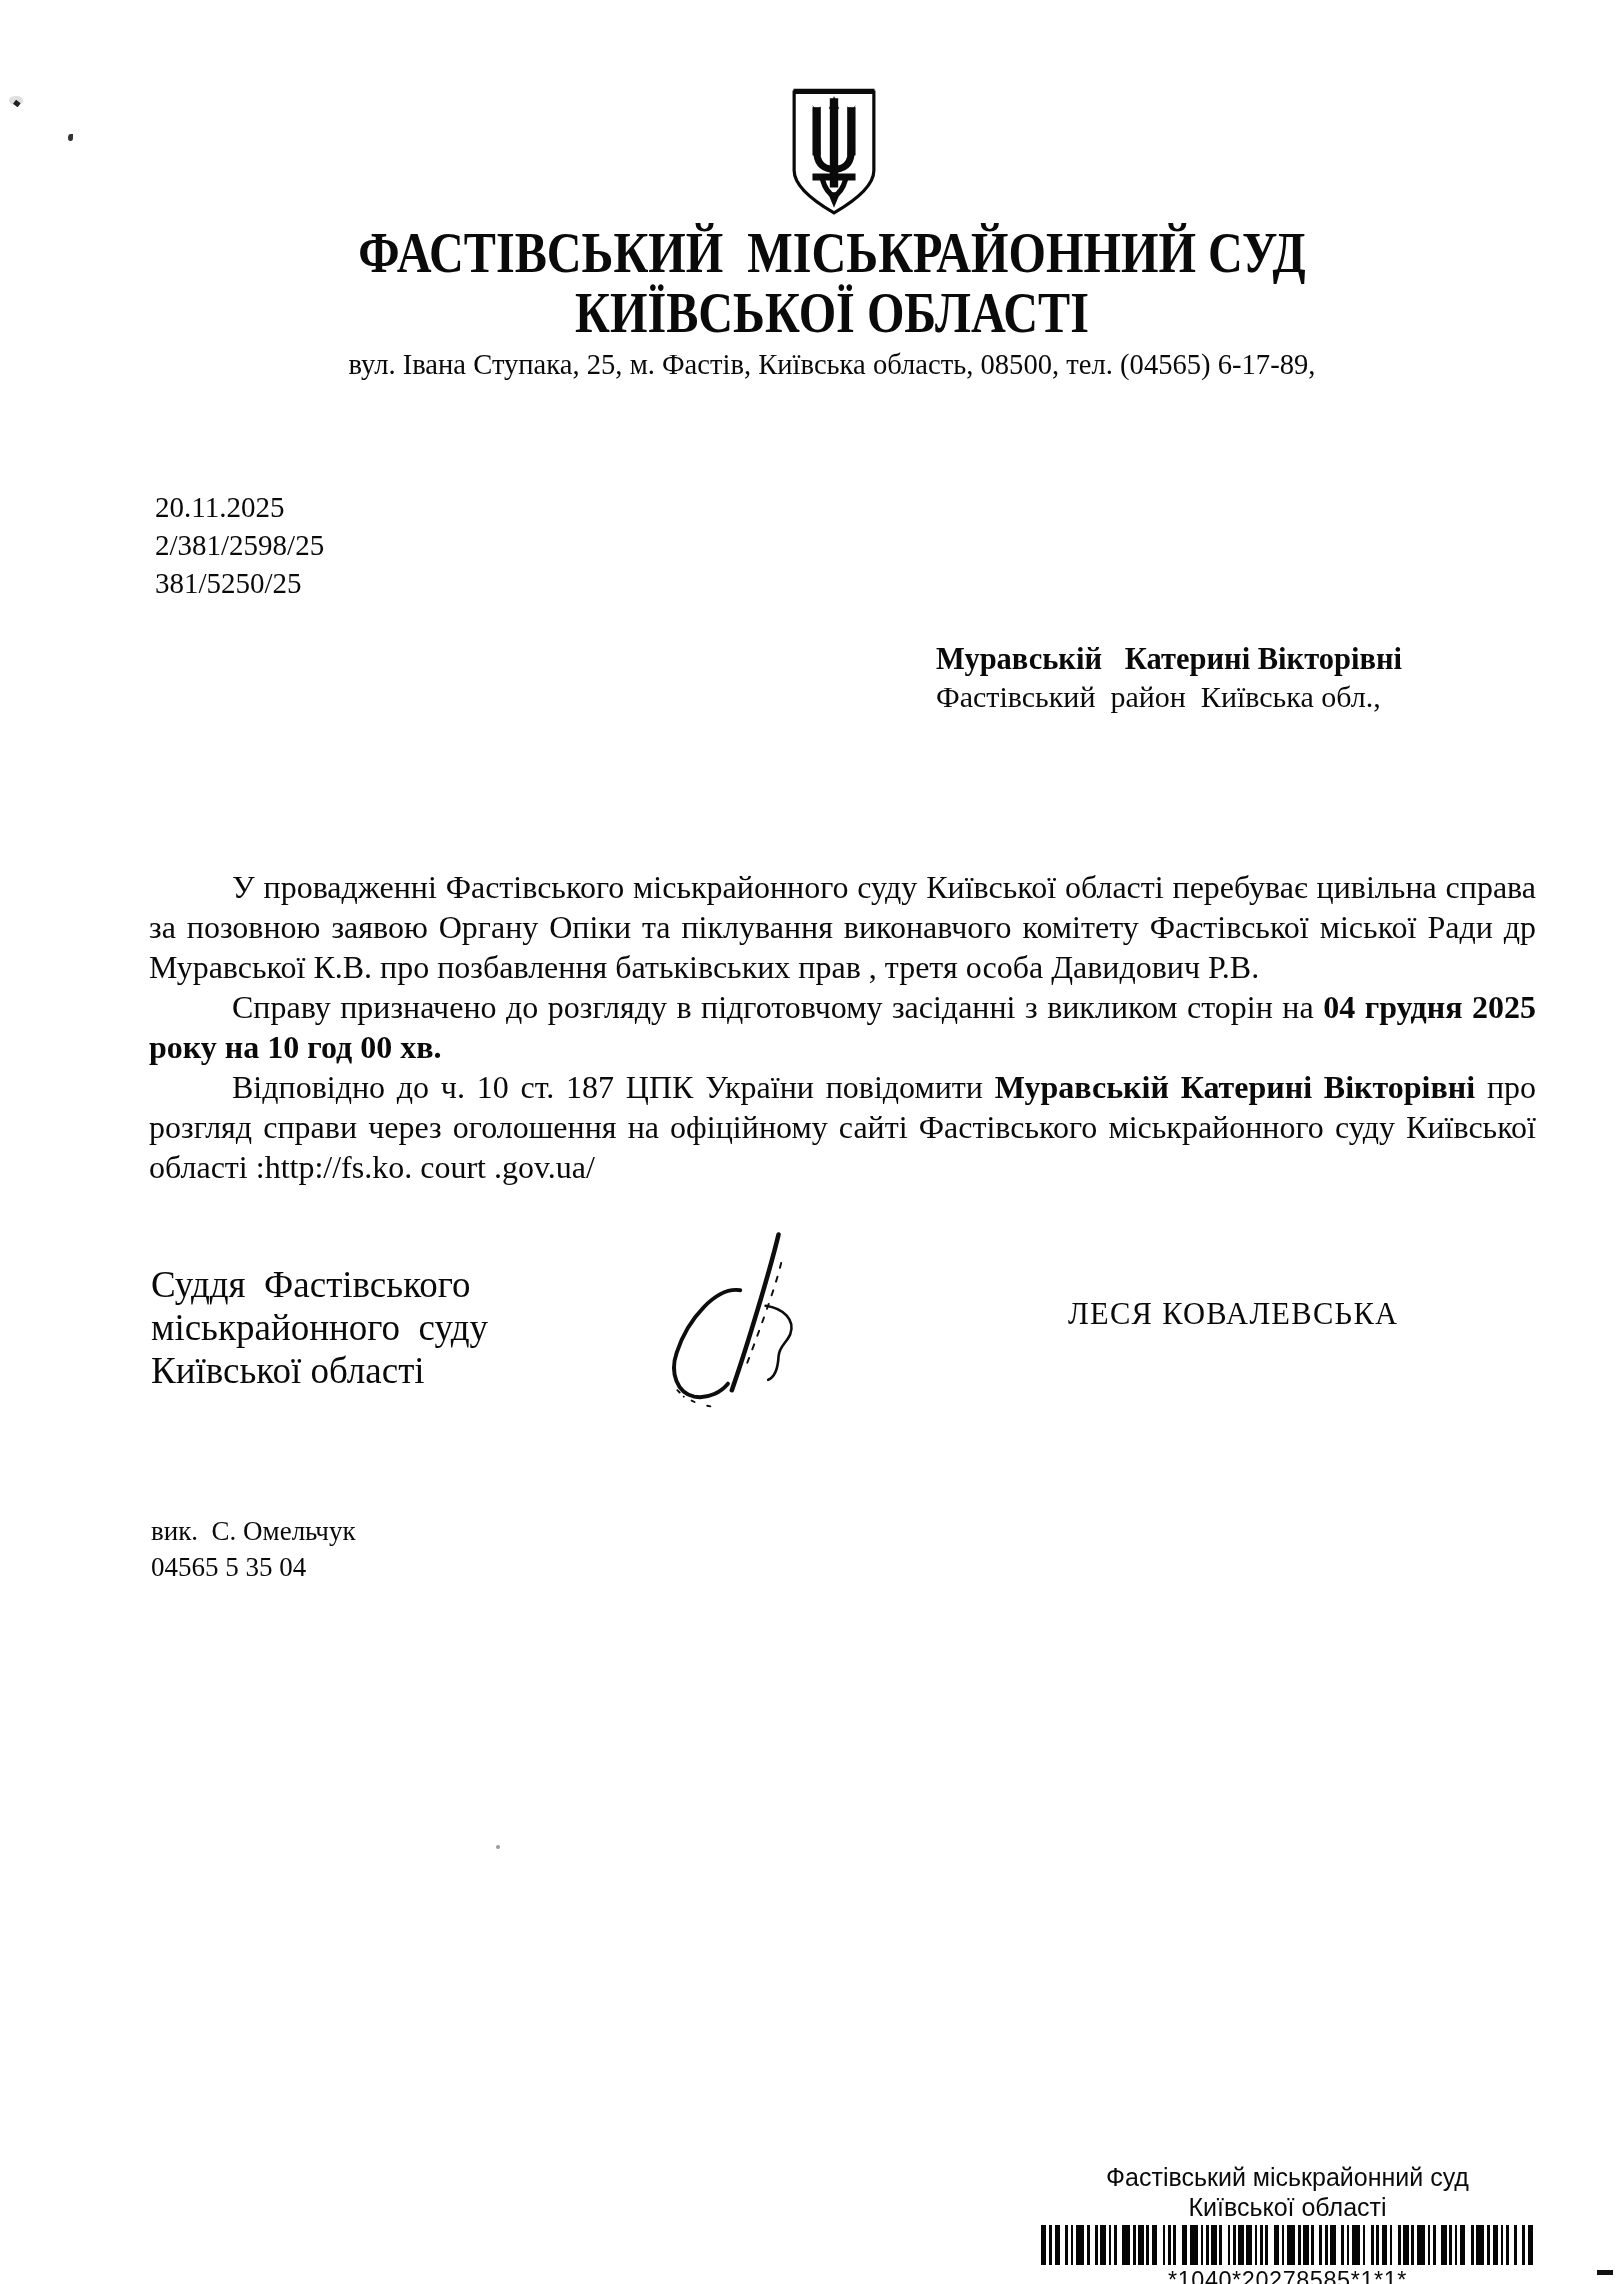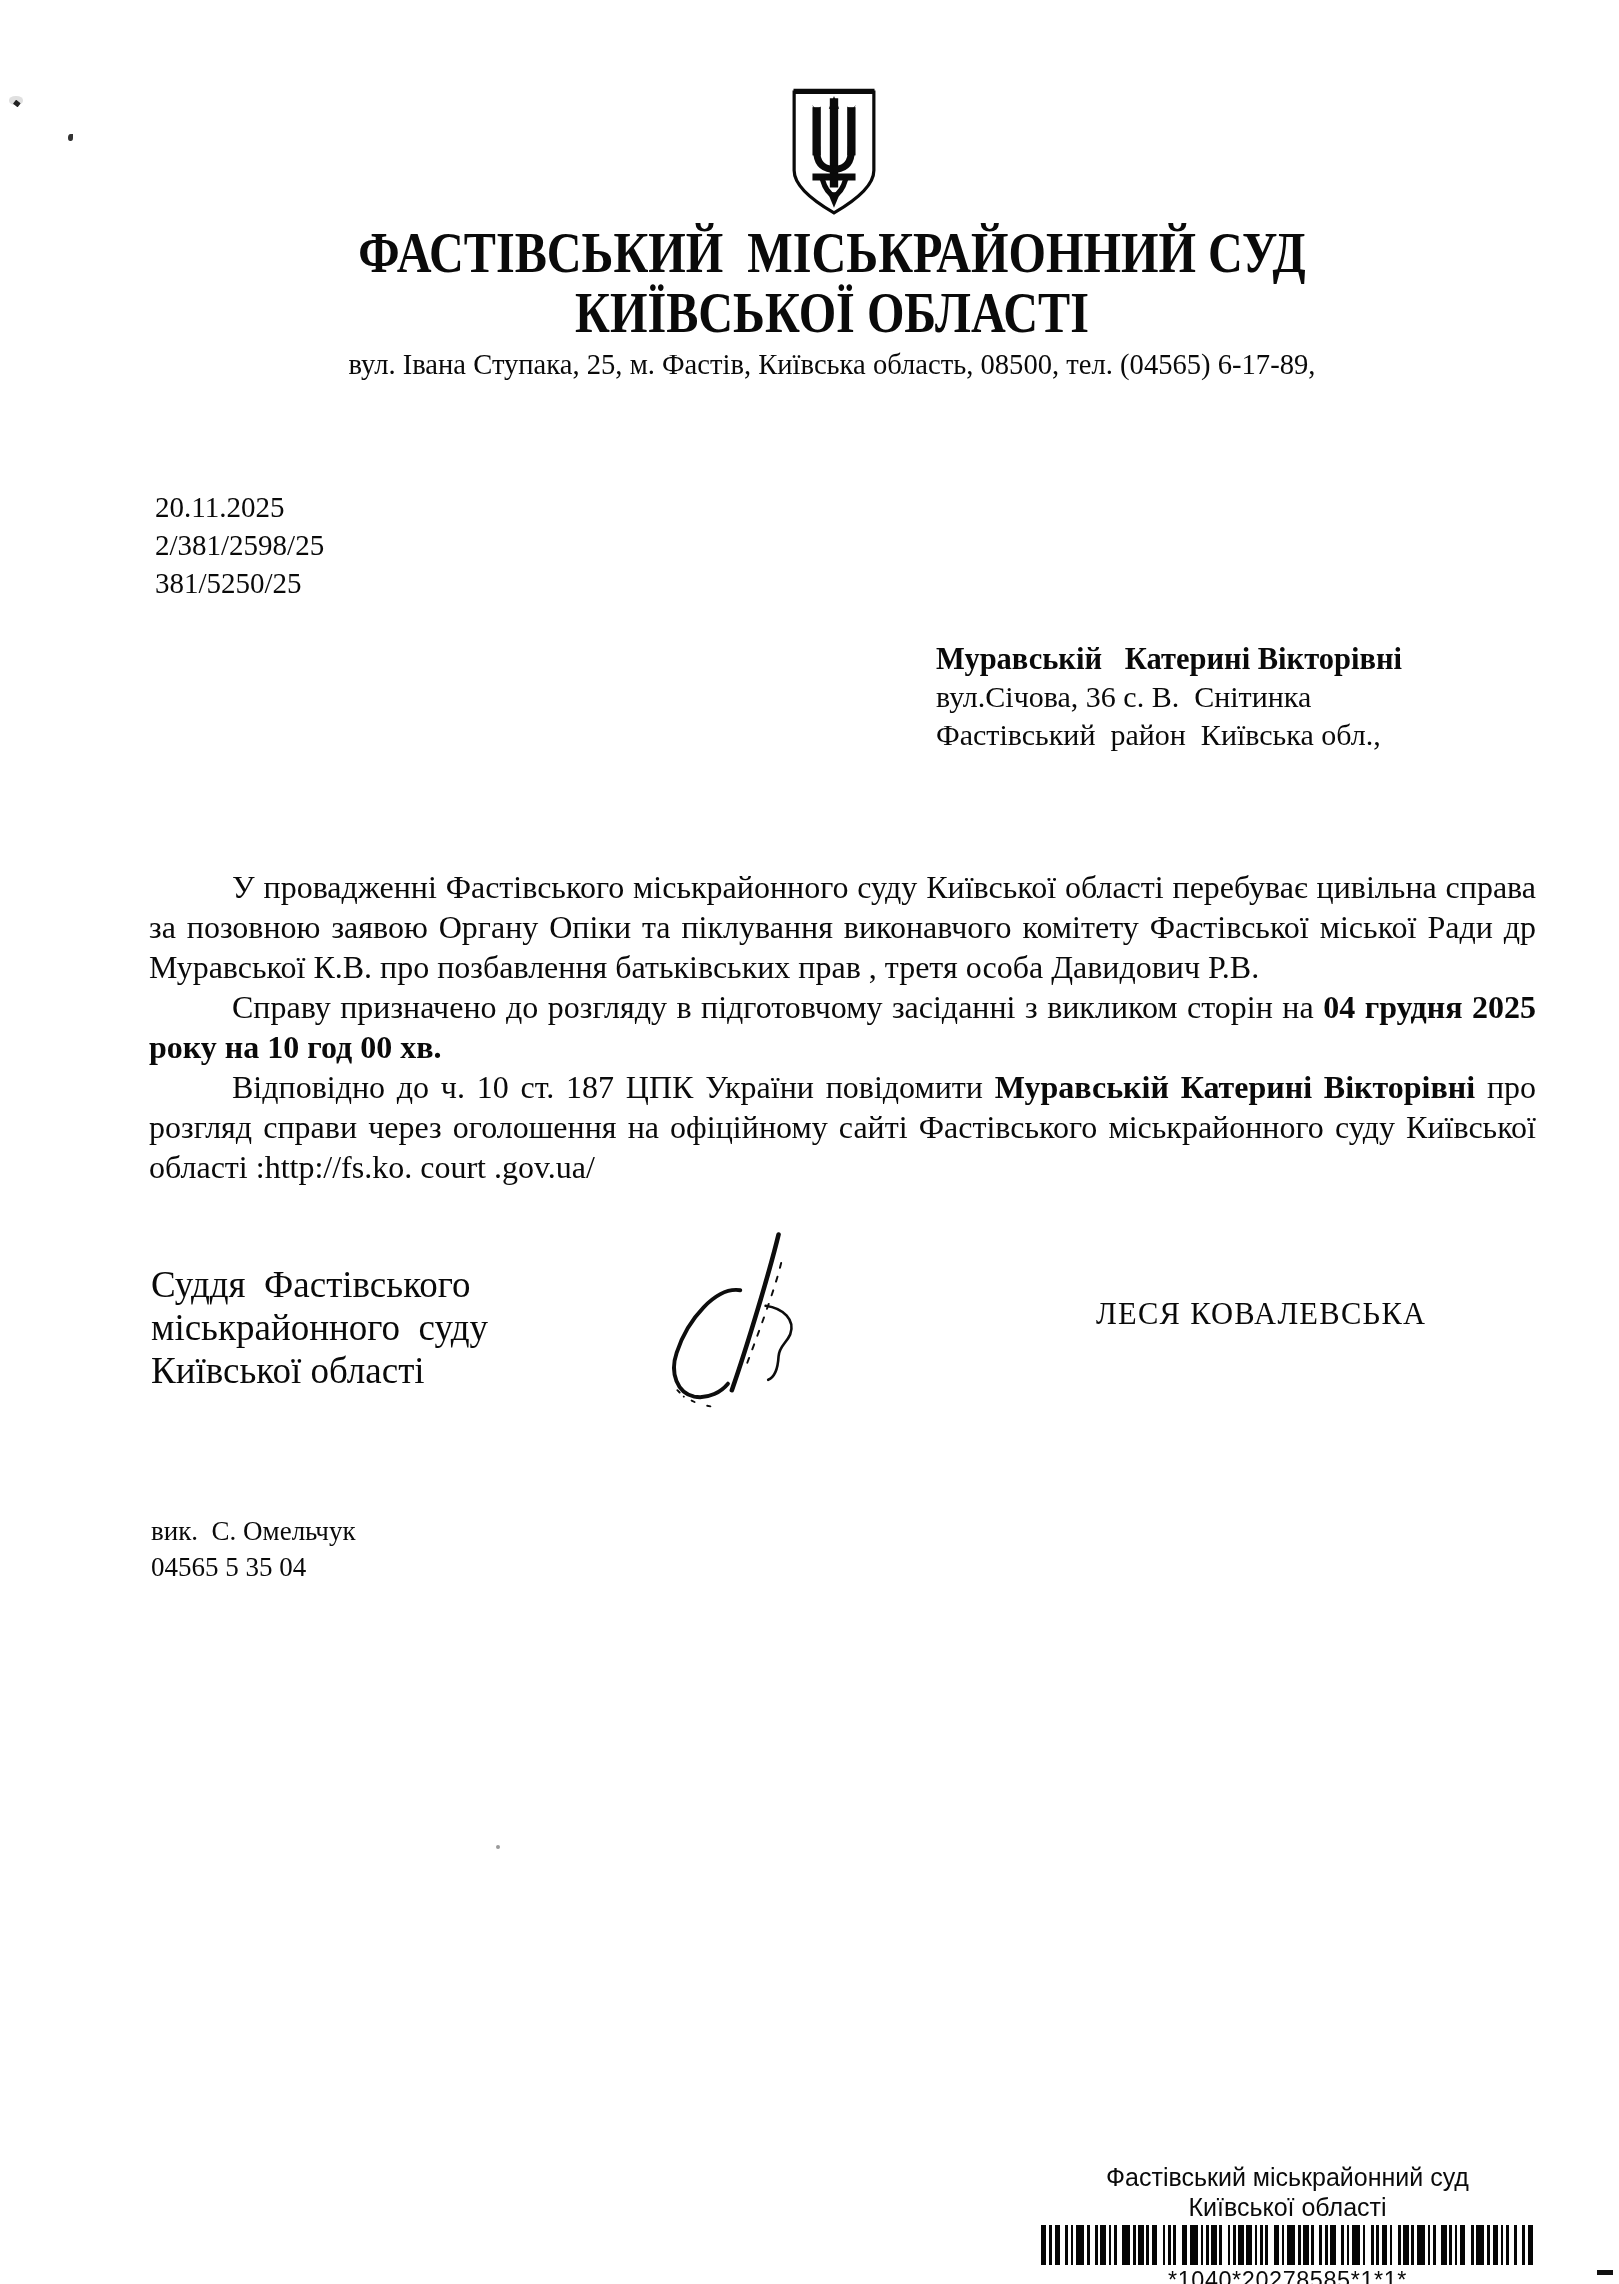--- a/index.html
+++ b/index.html
@@ -26,21 +26,21 @@
 
   
   .bodytext{position:absolute;left:149px;top:867px;width:1387px;
             font-size:32px;line-height:40px;text-align:justify;}
   .bodytext p{margin:0;text-indent:83px;}
   .b{font-weight:bold;}
 
   
   .role{position:absolute;left:151px;top:1263px;font-size:37px;line-height:43px;}
   .sig{position:absolute;left:654px;top:1229px;width:157px;height:190px;}
-  .judge{position:absolute;left:1096px;top:1297px;font-size:30.5px;letter-spacing:1.3px;}
+  .judge{position:absolute;left:1068px;top:1297px;font-size:30.5px;letter-spacing:1.3px;}
 
   
   .exec{position:absolute;left:151px;top:1513px;font-size:27px;line-height:36px;}
 
   
   .footer{position:absolute;left:1041px;top:2162px;width:493px;text-align:center;
           font-family:"Liberation Sans",sans-serif;}
   .fl{font-size:25px;line-height:30px;}
   .barcode{height:40px;margin-top:3.2px;display:flex;align-items:stretch;}
   .barcode i{display:block;height:100%;background:#050505;flex:none;}
@@ -89,21 +89,20 @@
   <div class="hdr addr a1">вул. Івана Ступака, 25, м. Фастів, Київська область, 08500, тел. (04565) 6-17-89,</div>
 
   <div class="ref">
     <div>20.11.2025</div>
     <div>2/381/2598/25</div>
     <div>381/5250/25</div>
   </div>
 
   <div class="recipient">
     <div class="name pre">Муравській   Катерині Вікторівні</div>
-    <div class="pre">вул.Січова, 36 с. В.  Снітинка</div>
     <div class="pre">Фастівський  район  Київська обл.,</div>
   </div>
 
   <div class="bodytext">
     <p>У провадженні  Фастівського міськрайонного суду  Київської області перебуває цивільна справа за позовною заявою Органу Опіки та піклування виконавчого комітету Фастівської міської Ради др Муравської К.В. про позбавлення батьківських прав , третя особа Давидович Р.В.</p>
     <p><span>Справу призначено до розгляду в підготовчому засіданні з викликом сторін на </span><span class="b">04 грудня  2025 року на 10 год 00 хв.</span></p>
     <p><span>Відповідно до ч. 10 ст. 187 ЦПК  України  повідомити  </span><span class="b">Муравській Катерині Вікторівні</span><span>  про розгляд справи через оголошення на  офіційному сайті Фастівського міськрайонного суду Київської області :http://fs.ko. court .gov.ua/</span></p>
   </div>
 
   <div class="role">

